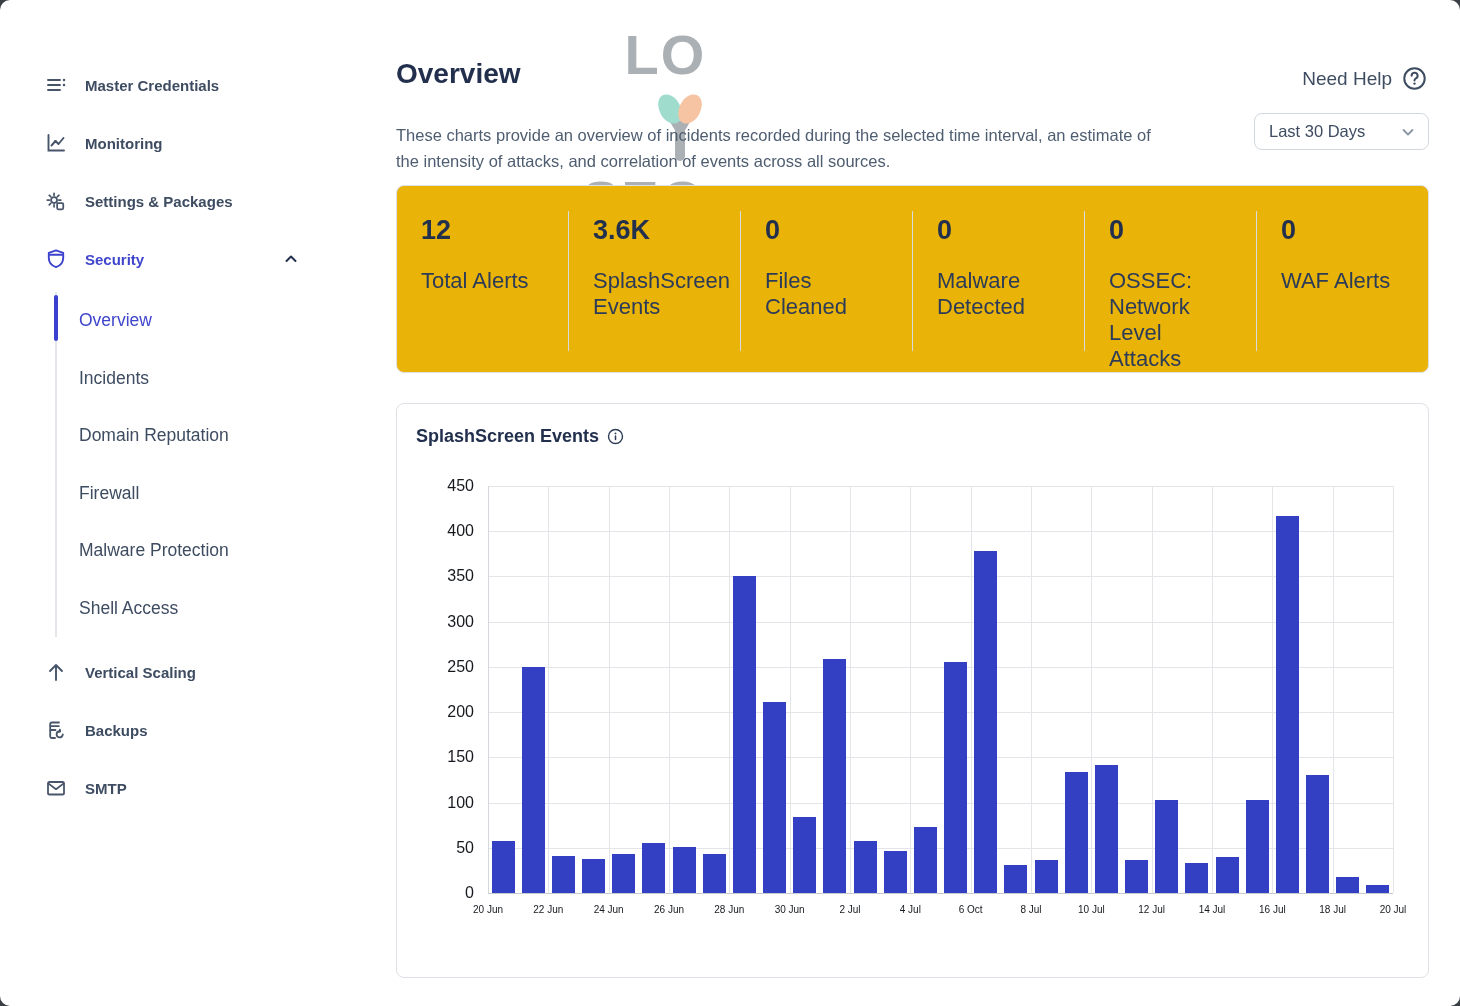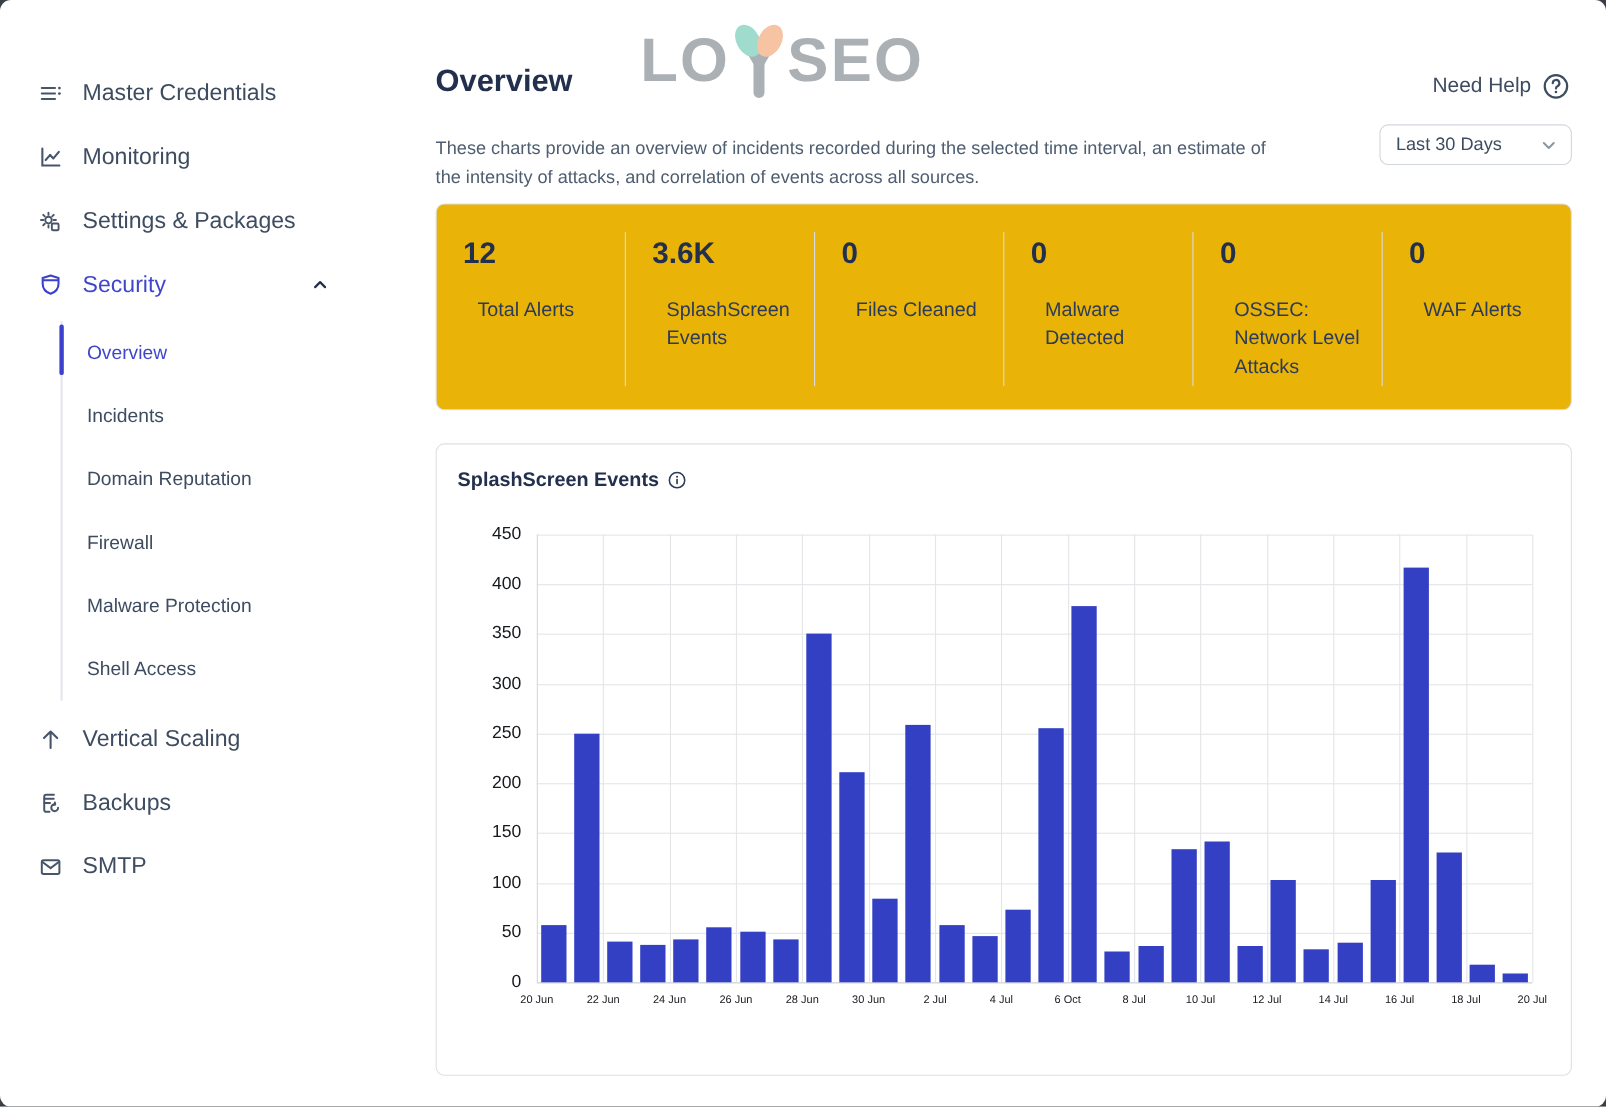--- a/index.html
+++ b/index.html
@@ -11,22 +11,22 @@
   }
   .page{
     position:relative;width:1460px;height:1006px;
     background:#ffffff;border-radius:10px;overflow:hidden;
   }
 
   
   .sidebar{position:absolute;left:0;top:0;width:396px;height:1006px;padding-top:56px;box-sizing:border-box;}
   .nav-item{
     display:flex;align-items:center;height:58px;
-    padding-left:34px;padding-right:96px;
-    color:#3e4c61;font-size:21px;font-weight:400;cursor:pointer;
+    padding-left:44px;padding-right:96px;
+    color:#3e4c61;font-size:15px;font-weight:700;cursor:pointer;
   }
   .nav-item .nicon{width:23px;height:23px;flex:0 0 23px;margin-right:18px;display:flex;align-items:center;justify-content:center;}
   .nav-item.active-parent{color:#4046cb;}
   .nav-item .chev{margin-left:auto;display:flex;align-items:center;}
   .subnav{
     position:relative;margin-left:55px;margin-top:4px;margin-bottom:4px;
     border-left:2px solid #e4e7ec;
   }
   .subitem{
     display:flex;align-items:center;height:57.5px;padding-left:22px;
@@ -36,21 +36,21 @@
   .active-bar{
     position:absolute;left:-3px;top:3px;width:4px;height:46px;
     background:#3b41cc;border-radius:3px;
   }
 
   
   .main{position:absolute;left:396px;top:0;width:1033px;height:1006px;}
   .page-title{position:absolute;left:0;top:58px;font-size:28px;font-weight:bold;color:#22304e;margin:0;}
 
   
-  .logo{position:absolute;left:186px;top:18px;display:flex;align-items:flex-end;user-select:none;}
+  .logo{position:absolute;left:186px;top:18px;display:flex;align-items:flex-end;user-select:none;flex-direction:column;}
   .logo .ltxt{font-size:56px;line-height:74px;font-weight:800;letter-spacing:2px;color:#abb0b5;}
   .logo .y-glyph{width:56px;height:72px;margin:0 -2px;}
 
   .need-help{
     position:absolute;right:2px;top:66px;display:flex;align-items:center;gap:10px;
     color:#3e4c61;font-size:19px;cursor:pointer;
   }
   .page-desc{
     position:absolute;left:0;top:105px;width:772px;
     font-size:16.5px;line-height:26px;color:#4e5d70;
@@ -63,21 +63,21 @@
   }
 
   
   .stats-card{
     position:absolute;left:0;top:185px;width:1033px;height:188px;box-sizing:border-box;
     border:1px solid #dde0e5;border-radius:8px;background:#eab308;
     display:flex;align-items:stretch;padding:25px 0;
   }
   .stat{flex:1 1 0;padding-left:24px;}
   .stat .val{font-size:27px;font-weight:bold;color:#22304e;margin-top:4px;}
-  .stat .lbl{font-size:18px;line-height:26px;color:#2c3b57;margin-top:22px;max-width:122px;margin-left:13px;}
+  .stat .lbl{font-size:22px;line-height:26px;color:#2c3b57;margin-top:22px;max-width:122px;}
   .stat-sep{width:1px;background:#d7dade;height:140px;flex:0 0 1px;}
 
   
   .chart-card{
     position:absolute;left:0;top:403px;width:1033px;height:575px;box-sizing:border-box;
     border:1px solid #dde0e5;border-radius:8px;background:#fff;overflow:hidden;
   }
   .chart-title-row{position:absolute;left:19px;top:22px;display:flex;align-items:center;gap:8px;z-index:2;}
   .chart-title{font-size:18px;font-weight:bold;color:#22304e;}
   .chart-area{position:absolute;left:0;top:0;width:1010px;height:545px;overflow:hidden;}

